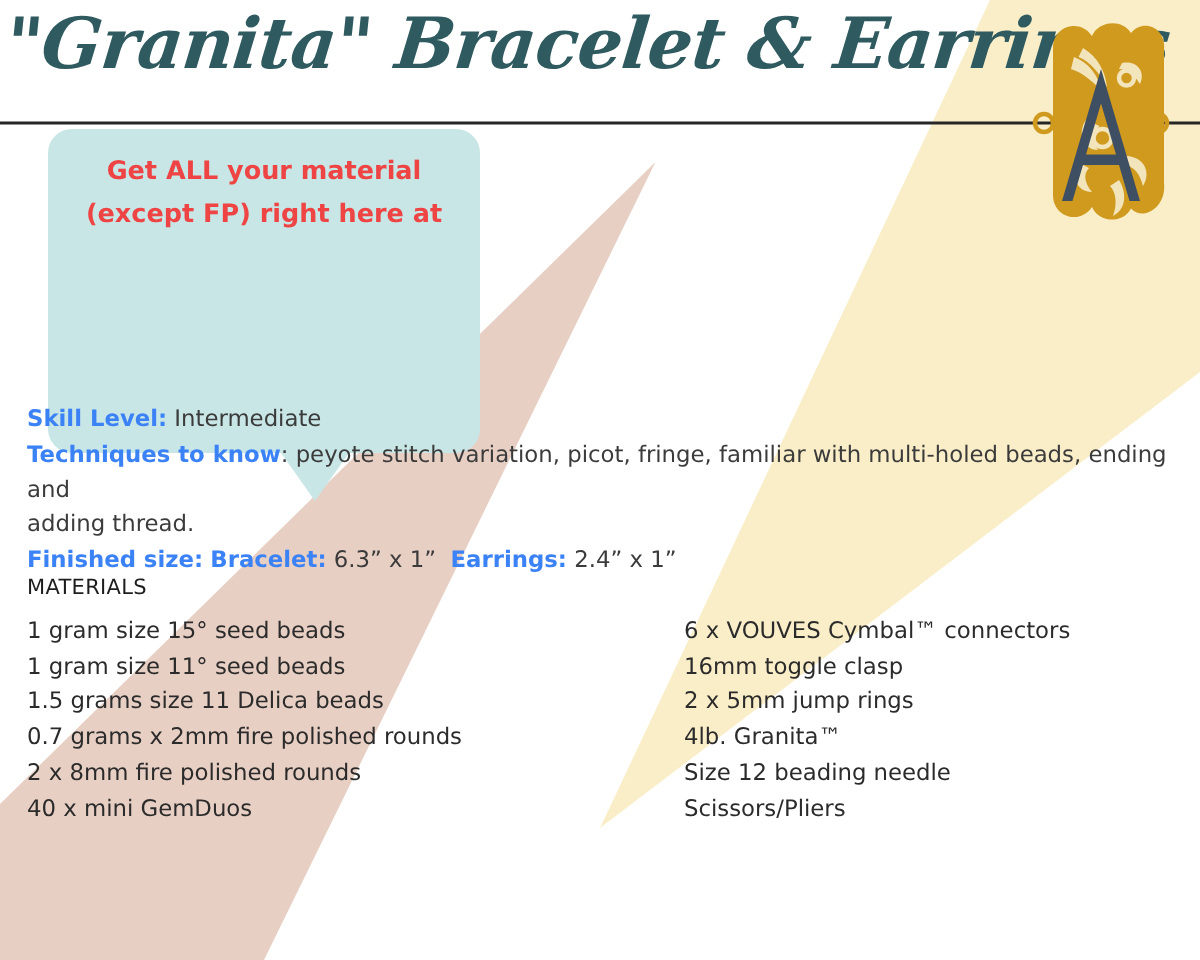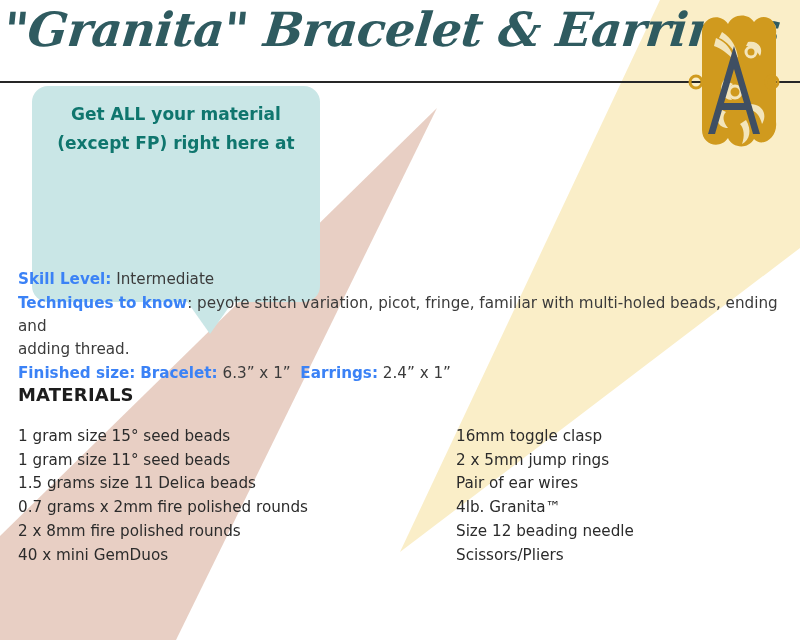--- a/index.html
+++ b/index.html
@@ -93,21 +93,21 @@
   .bubble-text {
     position: absolute;
     left: 32px;
     top: 100px;
     width: 288px;
     text-align: center;
     font-family: "DejaVu Sans", sans-serif;
     font-weight: bold;
     font-size: 17px;
     line-height: 1.73;
-    color: #0f766e;
+    color: #ef4444;
     z-index: 4;
   }
   .bubble-text div { white-space: nowrap; }
 
   
   .info {
     position: absolute;
     left: 18px;
     top: 268px;
     width: 790px;
@@ -121,34 +121,33 @@
   .info .lbl { font-weight: bold; color: #3b82f6; }
   .info .val { font-weight: normal; color: #3b3b3b; }
   .info .wrapline { display: block; }
 
   
   .materials-heading {
     position: absolute;
     left: 18px;
     top: 384px;
     font-family: "DejaVu Sans", sans-serif;
-    font-weight: bold;
-    font-size: 18px;
+    font-weight: normal;
+    font-size: 14px;
     letter-spacing: 0.2px;
     color: #1d1d1d;
     z-index: 5;
   }
   .mat-col {
     position: absolute;
     z-index: 5;
     font-family: "DejaVu Sans", sans-serif;
     font-size: 15.2px;
     color: #2b2b2b;
     line-height: 1.56;
-    margin-top: 16px;
   }
   .mat-col-left { left: 18px; top: 409px; width: 430px; }
   .mat-col-right { left: 456px; top: 409px; width: 340px; }
   .mat-col div { white-space: nowrap; }
 </style>
 </head>
 <body>
 
 <div id="page">
 
@@ -213,21 +212,21 @@
   <div class="mat-col mat-col-left">
     <div>1 gram size 15° seed beads</div>
     <div>1 gram size 11° seed beads</div>
     <div>1.5 grams size 11 Delica beads</div>
     <div>0.7 grams x 2mm fire polished rounds</div>
     <div>2 x 8mm fire polished rounds</div>
     <div>40 x mini GemDuos</div>
   </div>
 
   <div class="mat-col mat-col-right">
+    <div>6 x VOUVES Cymbal™ connectors</div>
     <div>16mm toggle clasp</div>
     <div>2 x 5mm jump rings</div>
-    <div>Pair of ear wires</div>
     <div>4lb. Granita™</div>
     <div>Size 12 beading needle</div>
     <div>Scissors/Pliers</div>
   </div>
 
 </div>
 
 </body></html>

